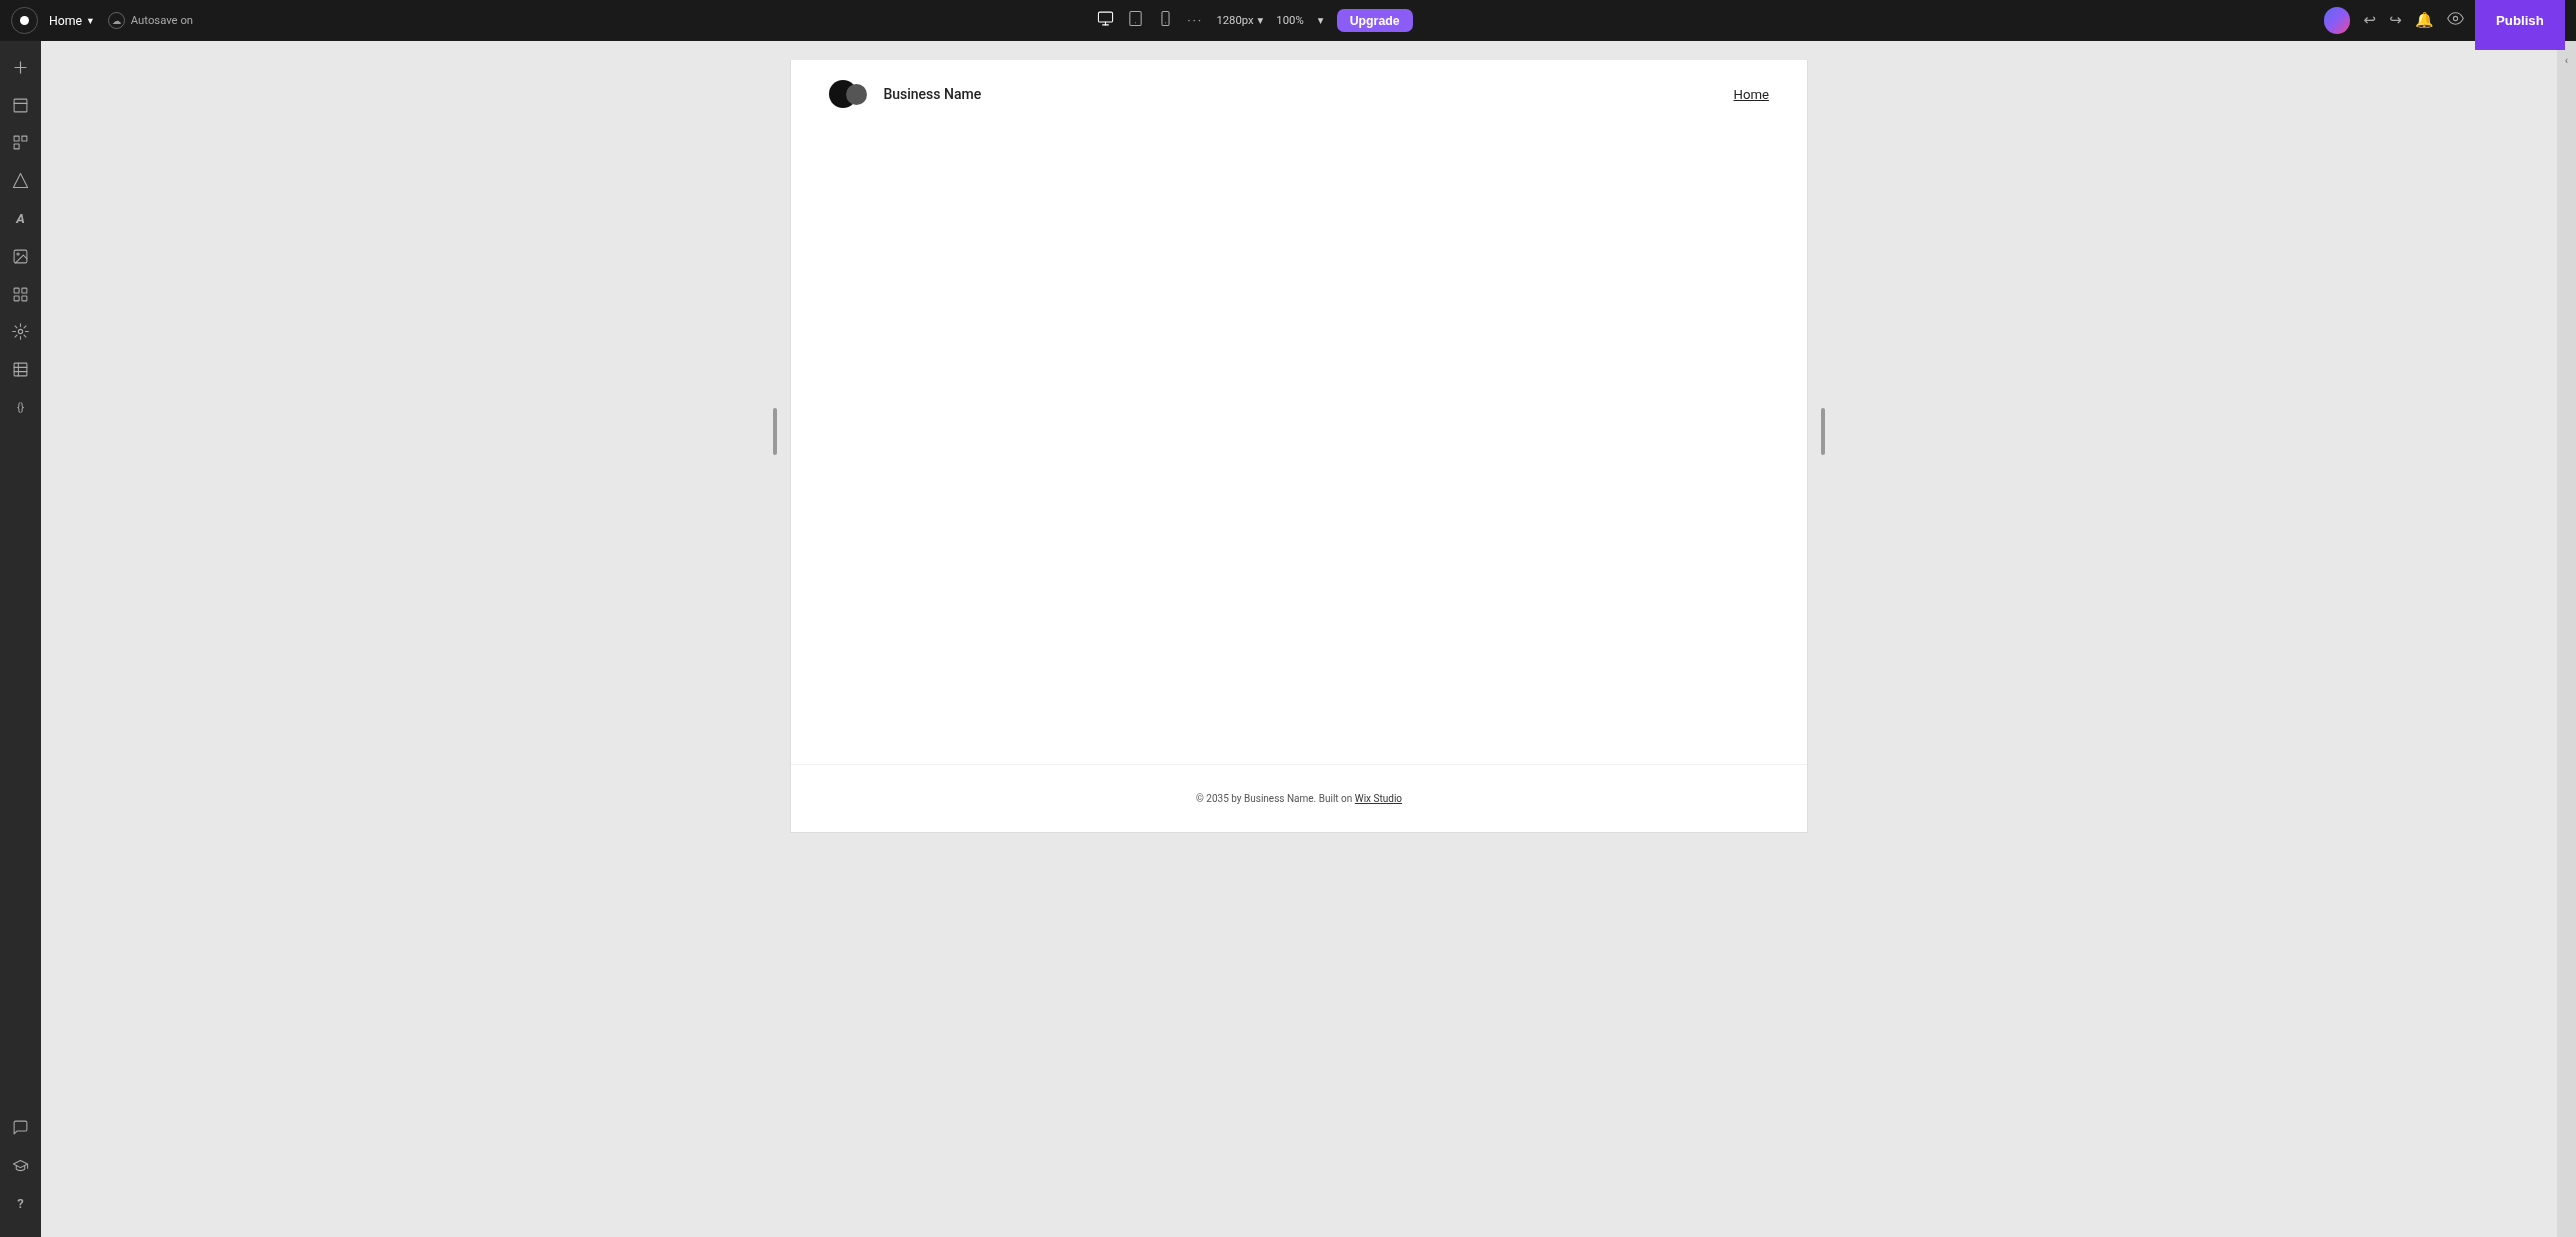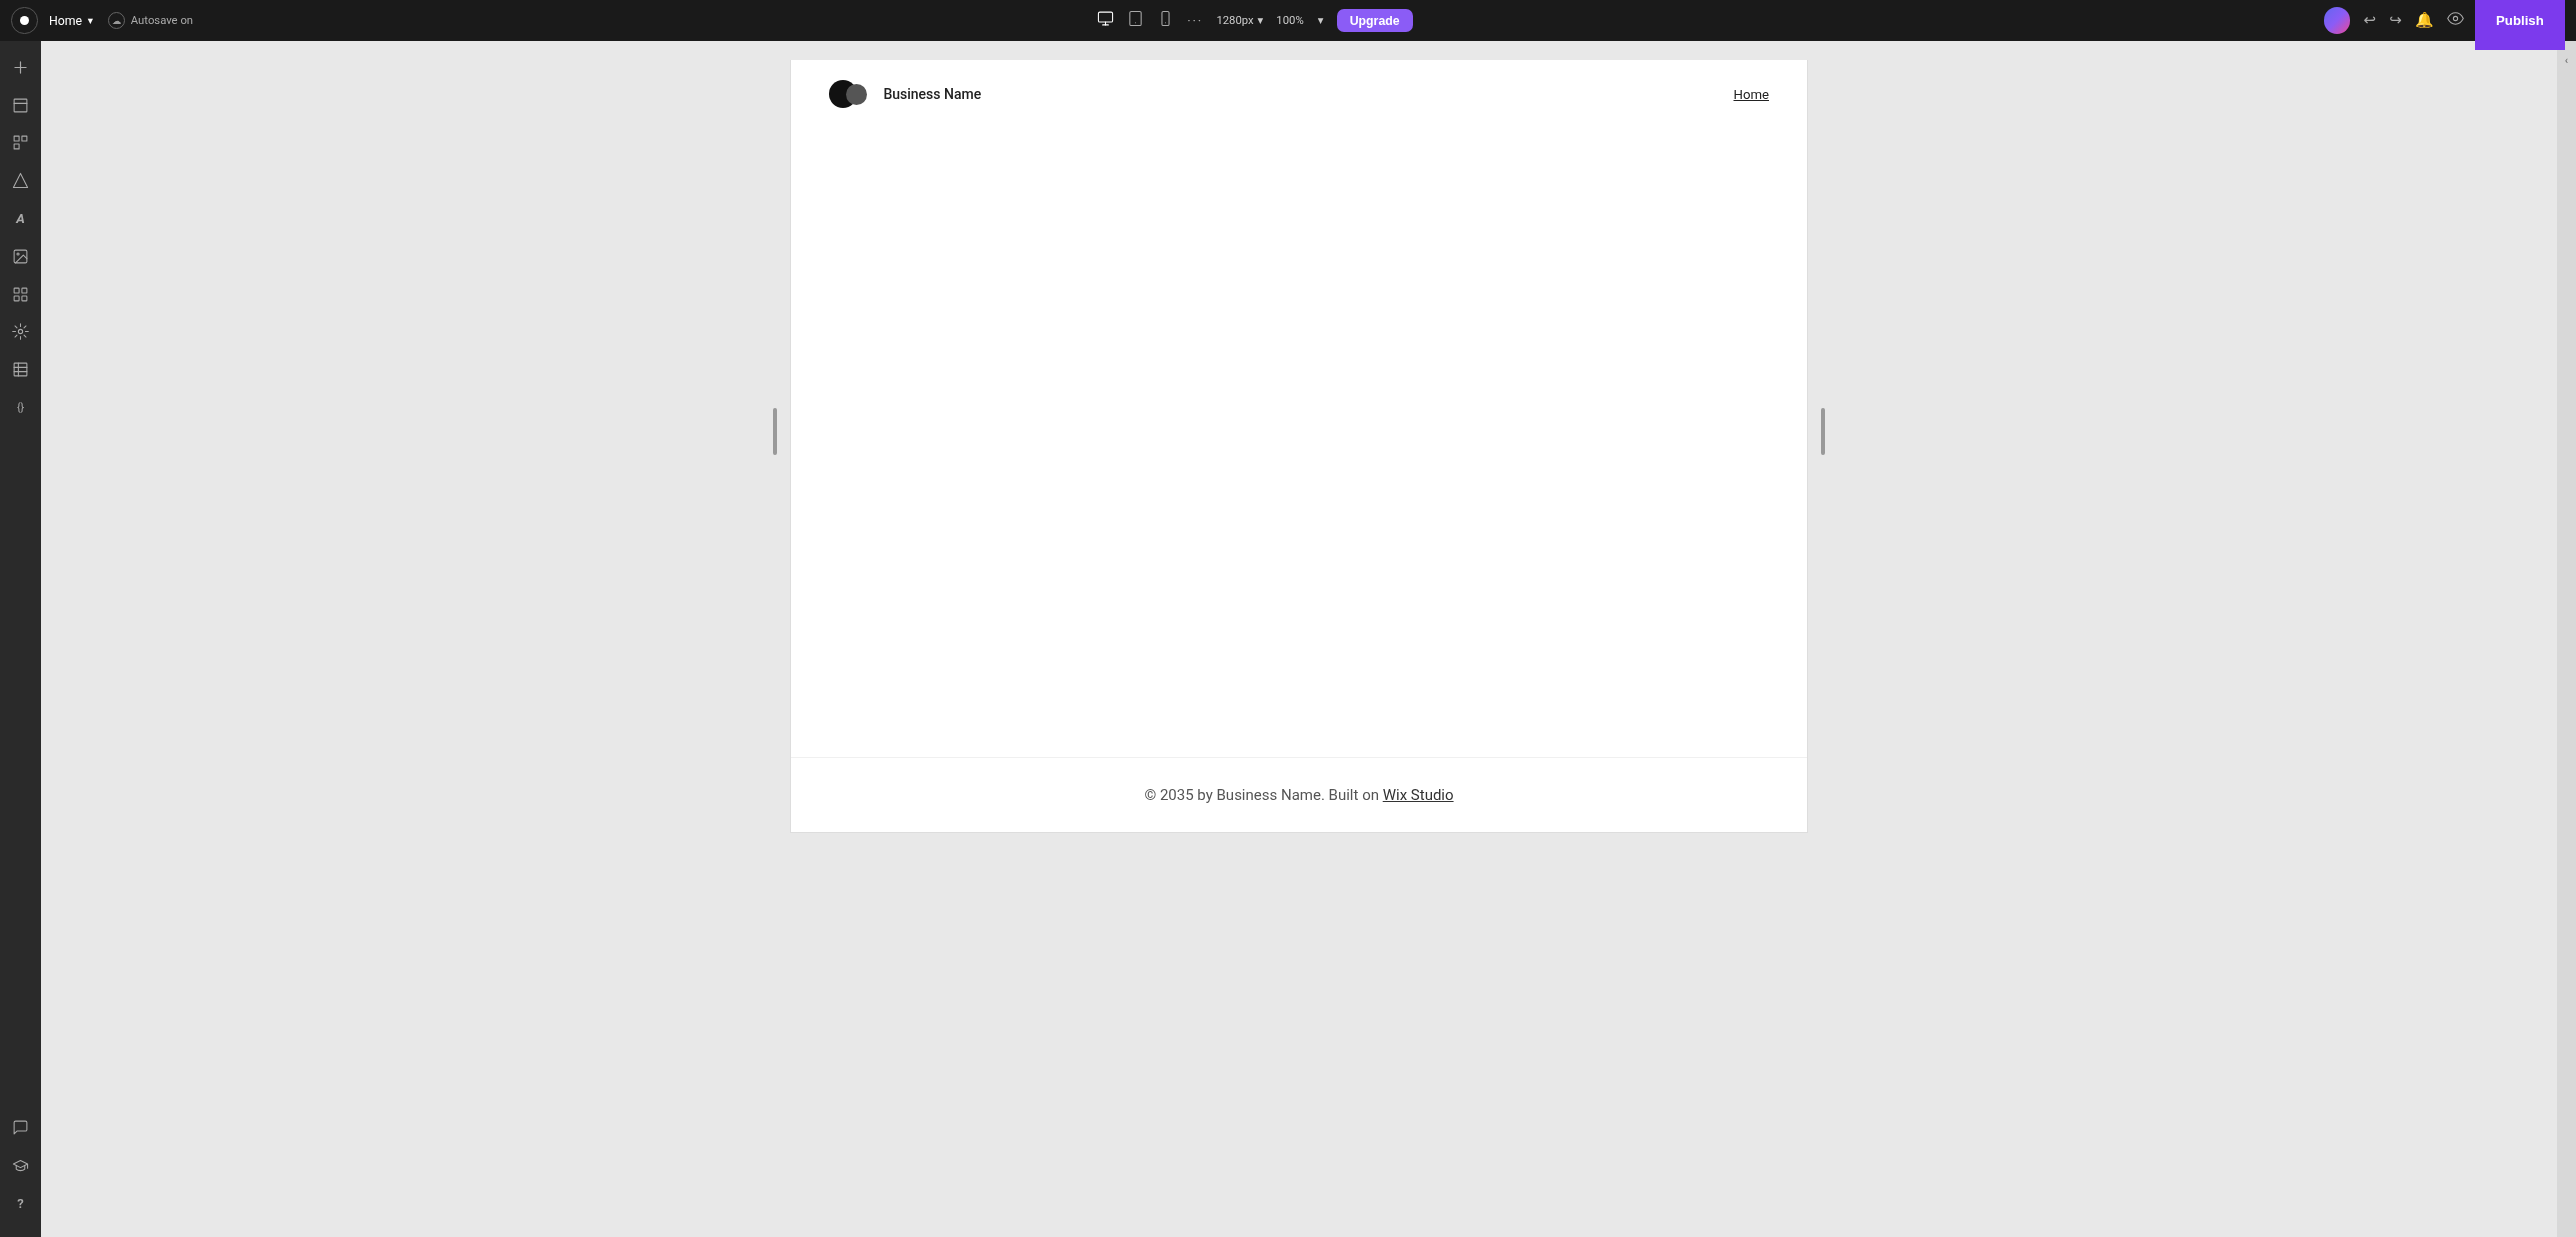--- a/index.html
+++ b/index.html
@@ -251,21 +251,21 @@
     
     .page-content {
       flex: 1;
       min-height: 471px;
     }
 
     
     .site-footer {
       text-align: center;
       padding: 28px;
-      font-size: 15px;
+      font-size: 10px;
       color: #555;
       border-top: 0.9px solid #f0f0f0;
     }
     .site-footer a {
       color: #333;
       text-decoration: underline;
     }
     .canvas-wrapper {
       position: relative;
       display: flex;

